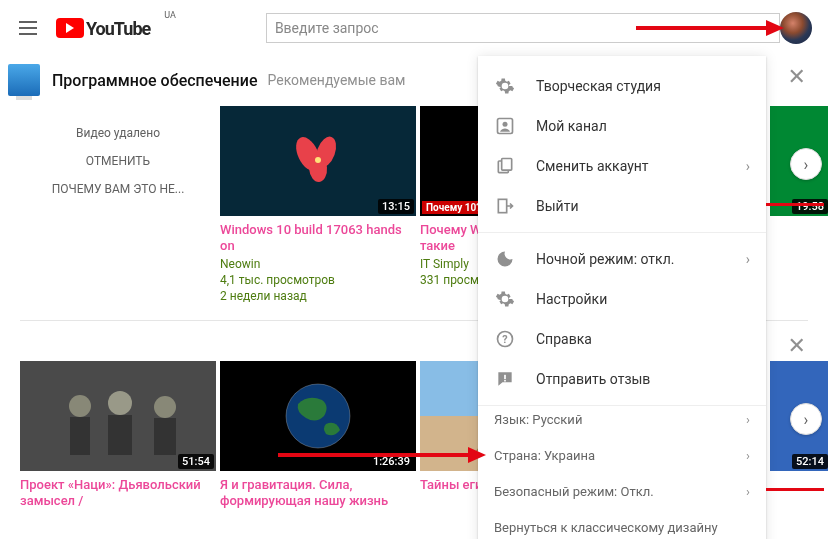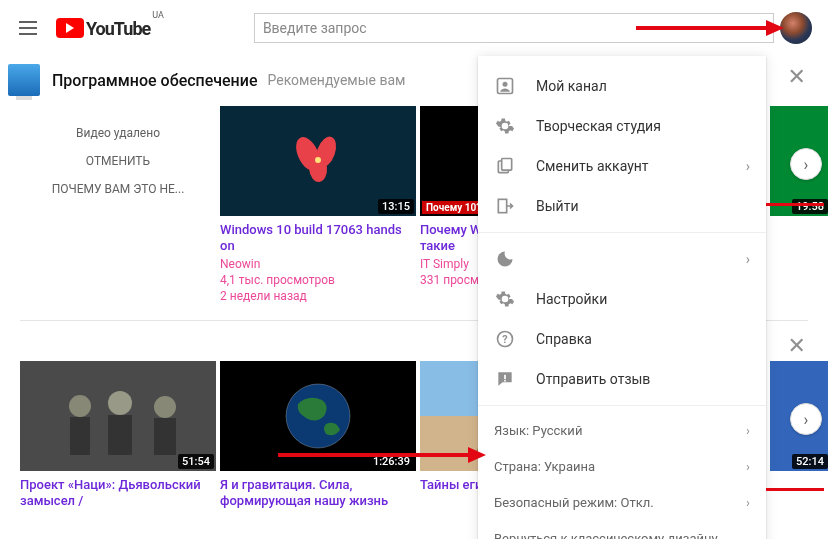--- a/index.html
+++ b/index.html
@@ -6,42 +6,42 @@
 body { background: #fff; width: 828px; height: 539px; overflow: hidden; position: relative; }
 
 
 .header { height: 56px; display: flex; align-items: center; padding: 0 16px; }
 .hamburger { width: 24px; height: 24px; margin-right: 16px; cursor: pointer; display:flex; flex-direction:column; justify-content:center; gap:4px;}
 .hamburger span{display:block;height:2px;background:#606060;width:18px;margin:0 auto;}
 .logo { display: flex; align-items: flex-start; cursor: pointer; }
 .logo-icon { width: 28px; height: 20px; background: #ff0000; border-radius: 4px; position: relative; margin-right: 2px; }
 .logo-icon::after { content: ''; position: absolute; left: 10px; top: 5px; border-left: 8px solid #fff; border-top: 5px solid transparent; border-bottom: 5px solid transparent; }
 .logo-text { font-size: 18px; font-weight: bold; letter-spacing: -1px; color: #282828; }
-.logo-cc { font-size: 9px; color: #606060; margin-left: 2px; margin-top: -8px; }
+.logo-cc { font-size: 9px; color: #606060; margin-left: 14px; margin-top: -8px; }
 .search-wrap { flex: 1; max-width: 560px; margin-left: 50px; display: flex; padding-left: 40px; }
 .search-input { flex: 1; height: 30px; border: 1px solid #ccc; padding: 0 8px; font-size: 14px; color: #111; outline: none; }
 .search-input::placeholder { color: #888; }
 .avatar { width: 32px; height: 32px; border-radius: 50%; background: radial-gradient(circle at 40% 35%, #d4826a 0%, #8b4a2f 35%, #2a3856 60%, #1a2540 100%); margin-left: auto; cursor: pointer; }
 
 
 .section-head { display: flex; align-items: center; padding: 8px 20px 10px 8px; position: relative; }
 .sec-icon { width: 32px; height: 32px; margin-right: 12px; }
 .sec-icon.sw { background: linear-gradient(#4aa8e8,#1b6cb8); border-radius:2px; position:relative; }
 .sec-icon.sw::after{content:'';position:absolute;bottom:-4px;left:8px;width:16px;height:4px;background:#ddd;}
 .sec-title { font-size: 16px; font-weight: 500; color: #111; margin-right: 10px; }
 .sec-sub { font-size: 14px; color: #909090; }
 .sec-close { position: absolute; right: 22px; top: 8px; color: #909090; font-size: 22px; cursor: pointer; }
 
 
 .shelf { display: flex; gap: 4px; padding: 0 20px 14px 20px; position: relative; }
 .card { width: 196px; }
 .thumb { width: 196px; height: 110px; background: #000; position: relative; overflow: hidden; }
 .duration { position: absolute; right: 2px; bottom: 2px; background: rgba(0,0,0,0.85); color: #fff; font-size: 11px; padding: 1px 4px; font-weight: 500; border-radius: 2px; }
-.card-title { font-size: 13px; line-height: 16px; color: #6d28d9; font-weight: 500; margin: 6px 0 2px 0; max-height: 32px; overflow: hidden; }
-.card-meta { font-size: 12px; color: #ec4899; line-height: 16px; }
+.card-title { font-size: 13px; line-height: 16px; color: #ec4899; font-weight: 500; margin: 6px 0 2px 0; max-height: 32px; overflow: hidden; }
+.card-meta { font-size: 12px; color: #4d7c0f; line-height: 16px; }
 .deleted { width: 196px; height: 110px; display:flex; flex-direction:column; align-items:center; justify-content:center; gap:14px; }
 .deleted div { font-size: 12px; color: #606060; text-align:right;}
 .deleted .undo { color: #606060; font-size:12px; }
 .deleted .why { font-size:12px; color:#606060; max-width:160px;}
 
 
 .th-flower{background:#062838;display:flex;align-items:center;justify-content:center;text-align:center;}
 .th-flower svg{width:100px;height:70px;}
 .th-win{background:#000;color:#fff;display:flex;flex-direction:column;justify-content:center;align-items:center;font-size:12px;}
 .th-win .winlogo{width:22px;height:22px;display:grid;grid-template-columns:1fr 1fr;grid-template-rows:1fr 1fr;gap:1px;margin-bottom:4px;}
@@ -57,21 +57,21 @@
 
 .shelf-nav{position:absolute;right:6px;top:42px;width:32px;height:32px;border-radius:50%;background:#fff;border:1px solid #ddd;box-shadow:0 1px 3px rgba(0,0,0,0.2);display:flex;align-items:center;justify-content:center;color:#606060;cursor:pointer;z-index:3;}
 .divider{height:1px;background:#e5e5e5;margin:2px 20px 12px 20px;}
 
 
 .menu { position: absolute; right: 62px; top: 56px; width: 288px; background: #fff; box-shadow: 0 1px 2px rgba(0,0,0,0.18), 0 0 12px rgba(0,0,0,0.10); z-index: 50; }
 .menu-sep { height: 1px; background: #eee; margin: 6px 0; }
 .menu-item { display: flex; align-items: center; height: 40px; padding: 0 16px; font-size: 14px; color: #333; cursor: pointer; }
 .menu-icon { width: 22px; height: 22px; margin-right: 20px; color: #909090; display:flex;align-items:center;justify-content:center;}
 .menu-chev { margin-left: auto; color: #909090; font-size: 14px; }
-.menu-small { height: 36px; padding: 0 16px; font-size: 13px; color: #666; display:flex; align-items:center; cursor:pointer;gap:44px; }
+.menu-small { height: 36px; padding: 0 16px; font-size: 13px; color: #666; display:flex; cursor:pointer;gap:44px; }
 .menu-small .menu-chev{font-size:13px;}
 
 
 .arrow{position:absolute;z-index:60;}
 .arrow svg{display:block;}
 .red-underline{position:absolute;height:3px;background:#e30613;z-index:55;}
 </style>
 </head>
 <body>
 
@@ -203,38 +203,38 @@
   <div class="shelf-nav">
       <span>›</span>
     </div>
 </div>
 
 <div class="menu">
   <div style="height:10px;"></div>
   <div class="menu-item">
     <span class="menu-icon">
         <svg width="20" height="20" viewBox="0 0 24 24" fill="#909090">
+          <path d="M12 8a4 4 0 100 8 4 4 0 000-8zm9 4a7 7 0 01-.1 1.2l2 1.6-2 3.4-2.4-1a7 7 0 01-2 1.2l-.4 2.6h-4l-.4-2.6a7 7 0 01-2-1.2l-2.4 1-2-3.4 2-1.6A7 7 0 013 12a7 7 0 01.1-1.2l-2-1.6 2-3.4 2.4 1a7 7 0 012-1.2L7.9 3h4l.4 2.6a7 7 0 012 1.2l2.4-1 2 3.4-2 1.6c.1.4.1.8.1 1.2z"></path>
+        </svg>
+      </span>
+    <span>Творческая студия</span>
+  </div>
+  <div class="menu-item">
+    <span class="menu-icon">
+        <svg width="20" height="20" viewBox="0 0 24 24" fill="#909090">
           <rect x="3" y="3" width="18" height="18" rx="2" fill="none" stroke="#909090" stroke-width="2"></rect>
           <circle cx="12" cy="10" r="3"></circle>
           <path d="M6 19c1-3 4-4 6-4s5 1 6 4" fill="#909090"></path>
         </svg>
       </span>
     <span>Мой канал</span>
   </div>
   <div class="menu-item">
     <span class="menu-icon">
         <svg width="20" height="20" viewBox="0 0 24 24" fill="#909090">
-          <path d="M12 8a4 4 0 100 8 4 4 0 000-8zm9 4a7 7 0 01-.1 1.2l2 1.6-2 3.4-2.4-1a7 7 0 01-2 1.2l-.4 2.6h-4l-.4-2.6a7 7 0 01-2-1.2l-2.4 1-2-3.4 2-1.6A7 7 0 013 12a7 7 0 01.1-1.2l-2-1.6 2-3.4 2.4 1a7 7 0 012-1.2L7.9 3h4l.4 2.6a7 7 0 012 1.2l2.4-1 2 3.4-2 1.6c.1.4.1.8.1 1.2z"></path>
-        </svg>
-      </span>
-    <span>Творческая студия</span>
-  </div>
-  <div class="menu-item">
-    <span class="menu-icon">
-        <svg width="20" height="20" viewBox="0 0 24 24" fill="#909090">
           <rect x="4" y="6" width="12" height="14" rx="1" fill="none" stroke="#909090" stroke-width="2"></rect>
           <rect x="8" y="3" width="12" height="14" rx="1" fill="#fff" stroke="#909090" stroke-width="2"></rect>
         </svg>
       </span>
     <span>Сменить аккаунт</span>
     <span class="menu-chev">›</span>
   </div>
   <div class="menu-item">
     <span class="menu-icon">
         <svg width="20" height="20" viewBox="0 0 24 24" fill="none" stroke="#909090" stroke-width="2">
@@ -244,20 +244,21 @@
       </span>
     <span>Выйти</span>
   </div>
   <div class="menu-sep"></div>
   <div class="menu-item">
     <span class="menu-icon">
         <svg width="20" height="20" viewBox="0 0 24 24" fill="#909090">
           <path d="M12 3a9 9 0 109 9 7 7 0 01-9-9z"></path>
         </svg>
       </span>
+    <span>Ночной режим: откл.</span>
     <span class="menu-chev">›</span>
   </div>
   <div class="menu-item">
     <span class="menu-icon">
         <svg width="20" height="20" viewBox="0 0 24 24" fill="#909090">
           <path d="M12 8a4 4 0 100 8 4 4 0 000-8zm9 4a7 7 0 01-.1 1.2l2 1.6-2 3.4-2.4-1a7 7 0 01-2 1.2l-.4 2.6h-4l-.4-2.6a7 7 0 01-2-1.2l-2.4 1-2-3.4 2-1.6A7 7 0 013 12a7 7 0 01.1-1.2l-2-1.6 2-3.4 2.4 1a7 7 0 012-1.2L7.9 3h4l.4 2.6a7 7 0 012 1.2l2.4-1 2 3.4-2 1.6c.1.4.1.8.1 1.2z"></path>
         </svg>
       </span>
     <span>Настройки</span>
   </div>

